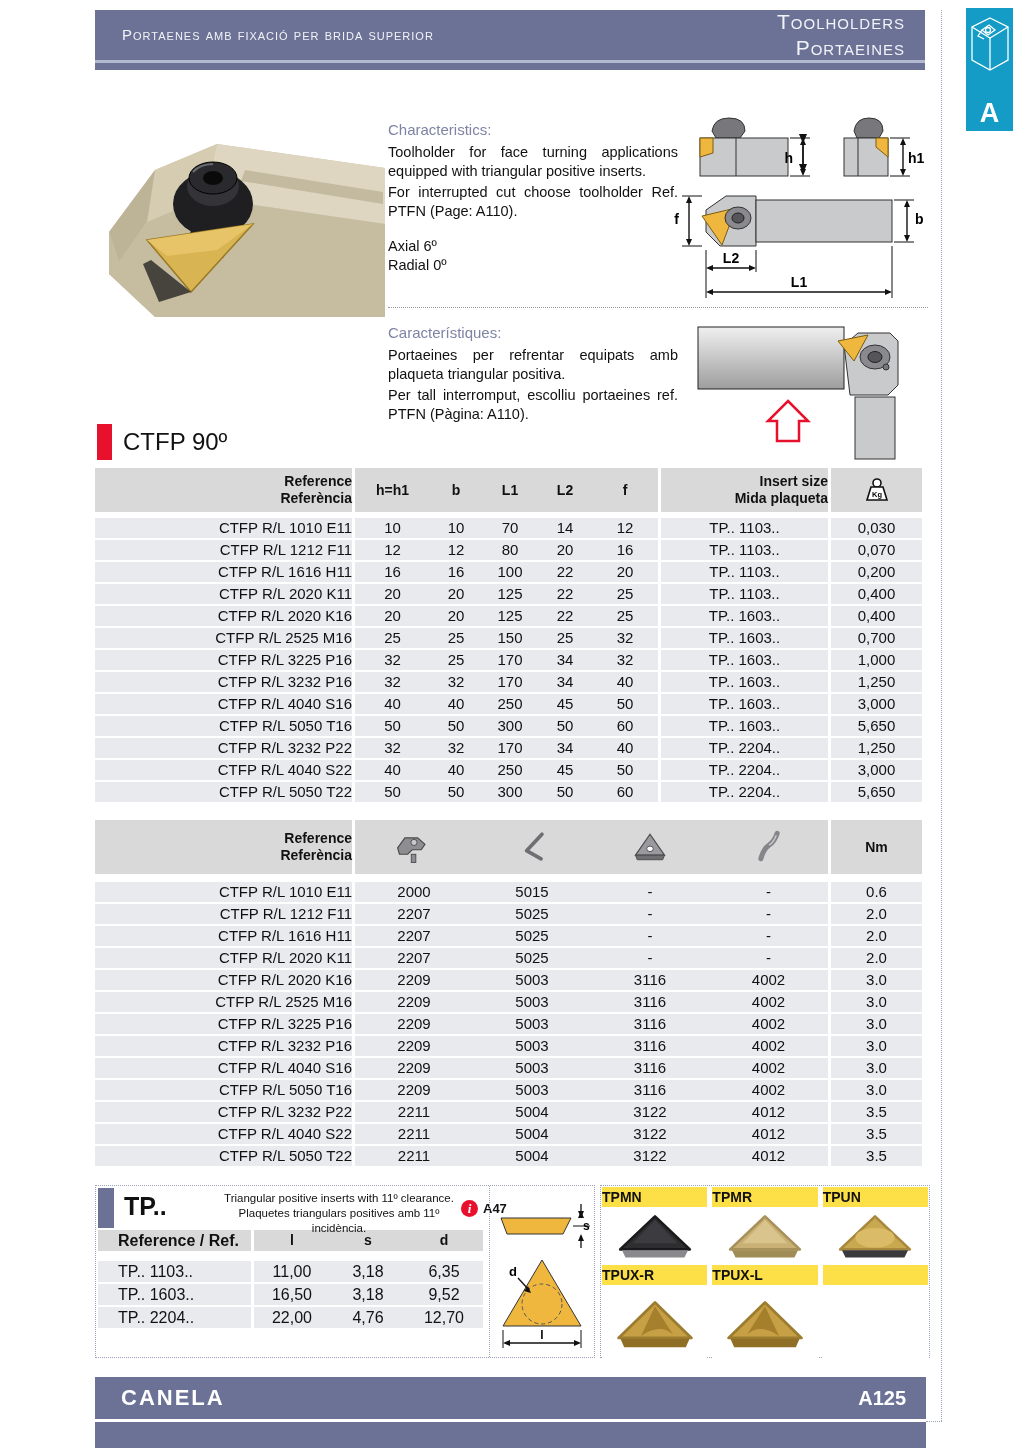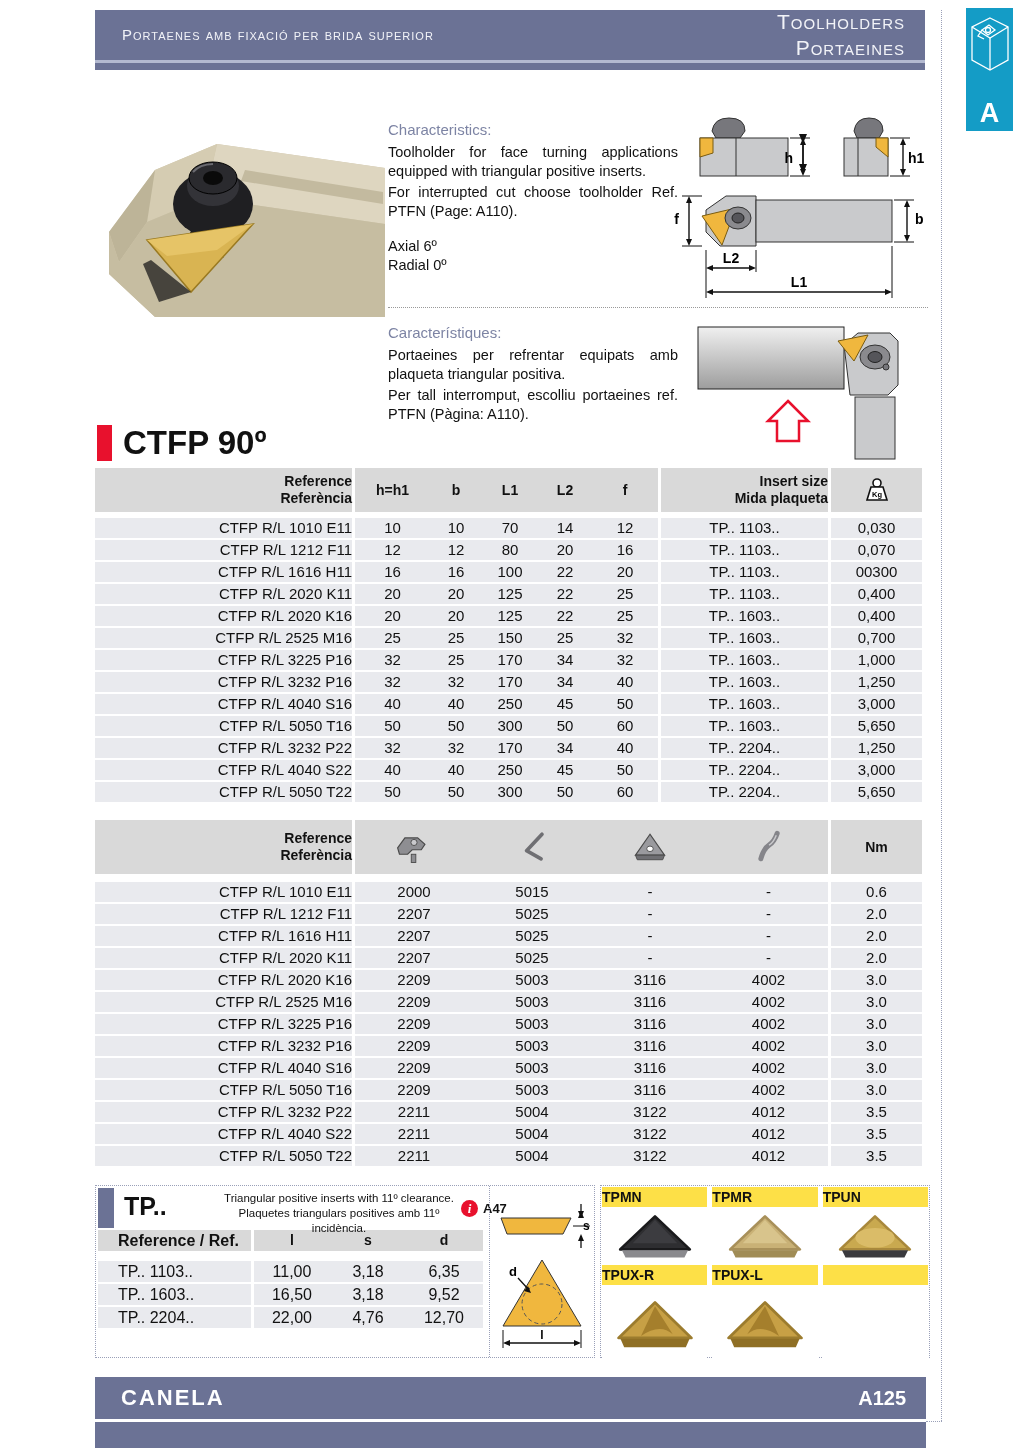--- a/index.html
+++ b/index.html
@@ -40,21 +40,21 @@
   .char .lbl{color:#7d84a4;font-size:15px;margin-bottom:3px;}
   .char p{margin:0 0 2px 0;text-align:justify;}
   .char .angles{margin-top:16px;text-align:left;}
   .dotted-sep{position:absolute;left:388px;top:307px;width:540px;border-top:1px dotted #999;}
   .dims{position:absolute;left:672px;top:112px;}
   .appd{position:absolute;left:690px;top:317px;}
 
   
   .sect{position:absolute;left:97px;top:424px;display:flex;align-items:center;}
   .redbar{width:15px;height:36px;background:#e8112d;margin-right:11px;}
-  .sect .t{font-size:33px;font-weight:bold;letter-spacing:0;}
+  .sect .t{font-size:24px;font-weight:normal;letter-spacing:0;}
 
   
   .tbl{position:absolute;left:95px;width:830px;}
   .tbl1{top:468px;} .tbl2{top:820px;}
   .trow{display:flex;margin-bottom:2px;}
   .cell{background:#e9eaee;height:20px;line-height:20px;font-size:15px;}
   .hcell{background:#d9d9d9;}
   .tbl1 .hrow .cell{height:44px;}
   .tbl2 .hrow .cell{height:54px;}
   .hrow{margin-bottom:6px;}
@@ -314,21 +314,21 @@
         <div class="trow">
         <div class="cell c-ref">CTFP R/L 1616 H11</div>
         <div class="cell c-dims">
           <span class="d1">16</span>
           <span class="d2">16</span>
           <span class="d3">100</span>
           <span class="d4">22</span>
           <span class="d5">20</span>
         </div>
         <div class="cell c-ins">TP.. 1103..</div>
-        <div class="cell c-kg">00300</div>
+        <div class="cell c-kg">0,200</div>
       </div>
         <div class="trow">
         <div class="cell c-ref">CTFP R/L 2020 K11</div>
         <div class="cell c-dims">
           <span class="d1">20</span>
           <span class="d2">20</span>
           <span class="d3">125</span>
           <span class="d4">22</span>
           <span class="d5">25</span>
         </div>

